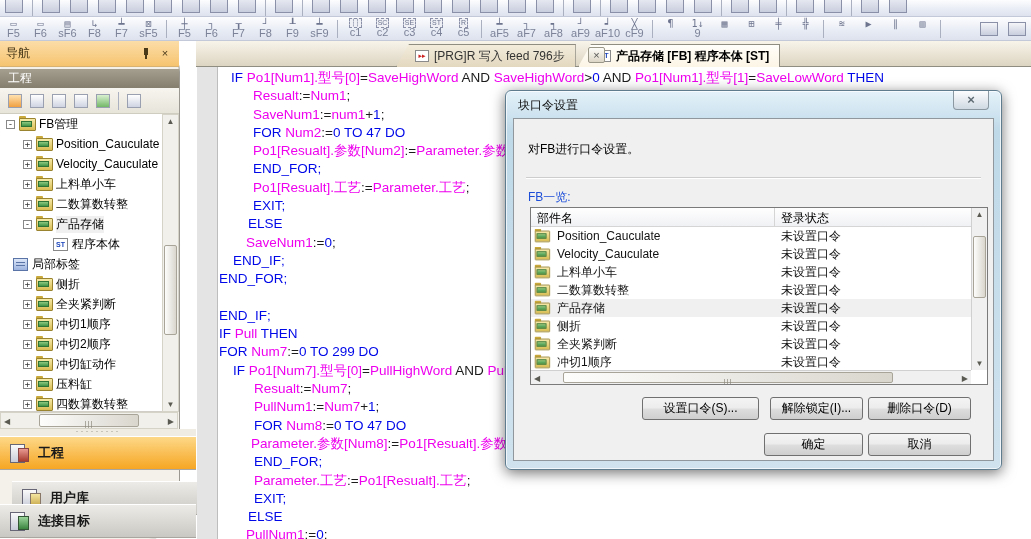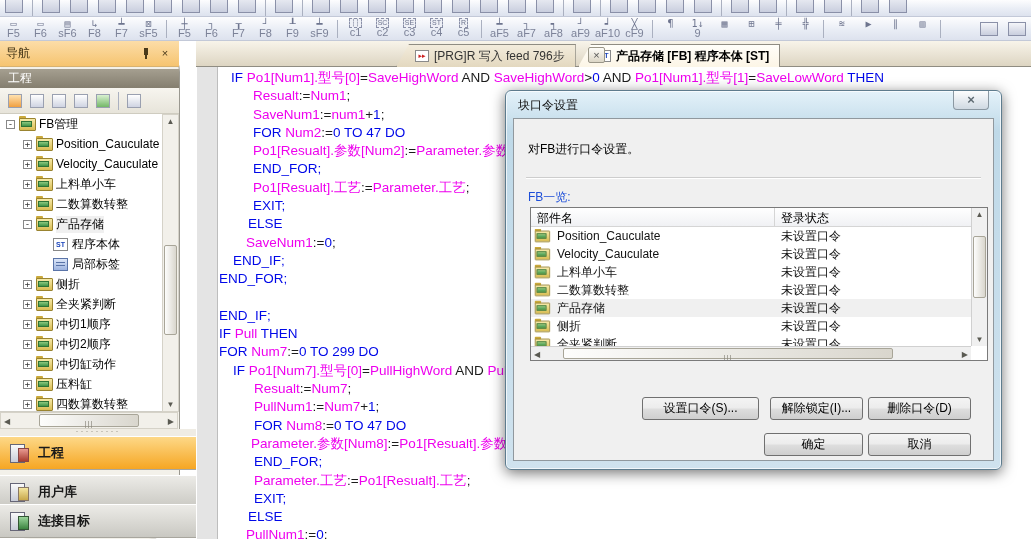--- a/index.html
+++ b/index.html
@@ -112,21 +112,21 @@
           border:1px solid #5e7c8e;box-shadow:0 3px 14px rgba(0,0,0,.55), inset 0 0 0 1px rgba(255,255,255,.7);}
   #dlgtitle{position:absolute;left:12px;top:6px;font-size:12px;color:#101010;}
   #dlgclose{position:absolute;right:12px;top:0px;width:36px;height:19px;border:1px solid #8b98a2;
             border-top:none;border-radius:0 0 4px 4px;background:linear-gradient(#fcfdfe,#cfd9e2);
             text-align:center;line-height:17px;font-size:13px;font-weight:bold;color:#5f6b73;}
   #dlgclient{position:absolute;left:7px;right:7px;top:27px;bottom:8px;background:#f0f0f0;
              border:1px solid #90989e;}
   #dlgmsg{position:absolute;left:14px;top:22px;font-size:12px;color:#000;}
   #dlgsep{position:absolute;left:12px;right:12px;top:58px;height:1px;background:#cdcdcd;box-shadow:0 1px 0 #fff;}
   #dlglabel{position:absolute;left:14px;top:70px;font-size:12px;color:#1d4ed8;}
-  #fblist{position:absolute;left:16px;top:88px;width:458px;height:154px;background:#fff;border:1px solid #7a7a7a;overflow:hidden;}
+  #fblist{position:absolute;left:16px;top:88px;width:458px;height:178px;background:#fff;border:1px solid #7a7a7a;overflow:hidden;}
   #listheader{position:absolute;left:0;top:0;right:16px;height:19px;background:linear-gradient(#ffffff,#f0f1f4);
               border-bottom:1px solid #d5d5d5;display:flex;font-size:12px;color:#000;}
   .hcol{padding:2px 6px;border-right:1px solid #d5d5d5;}
   #listrows{position:absolute;left:0;top:19px;right:16px;bottom:14px;overflow:hidden;}
   .lrow{height:18px;display:flex;align-items:center;font-size:12px;white-space:nowrap;}
   .lrow .fold{transform:scale(.9);margin-left:3px;}
   .lcol1{width:244px;overflow:hidden;}
   .lcol2{padding-left:6px;}
   #listvsb{position:absolute;right:0;top:0;width:16px;bottom:14px;background:#f0f0f0;border-left:1px solid #d0d0d0;}
   #listhsb{position:absolute;left:0;right:16px;bottom:0;height:14px;background:#f0f0f0;border-top:1px solid #d0d0d0;}
@@ -394,21 +394,21 @@
           <span class="fold">
             <span class="inner"></span>
           </span>
           <span class="sel-bg">产品存储</span>
         </div>
         <div class="titem" style="padding-left: 40px;">
           <span class="exp none"></span>
           <span class="sticon">ST</span>
           <span>程序本体</span>
         </div>
-        <div class="titem" style="padding-left: 40px;">
+        <div class="titem" style="">
           <span class="exp none"></span>
           <span class="tagicon"></span>
           <span>局部标签</span>
         </div>
         <div class="titem" style="padding-left: 23px;">
           <span class="exp">+</span>
           <span class="fold">
             <span class="inner"></span>
           </span>
           <span>侧折</span>
@@ -466,21 +466,21 @@
       <div class="sbarrow" style="left:3px;top:4px;">◀</div>
       <div class="sbthumb" style="top:1px;bottom:1px;left:38px;width:100px;text-align:center;"><span class="grip">|||</span></div>
       <div class="sbarrow" style="right:3px;top:4px;">▶</div>
     </div>
 
     <div id="splitter">·········</div>
     <div class="panelbtn active" style="bottom:69px;">
       <span class="picon"></span>
       <span>工程</span>
     </div>
-    <div class="panelbtn" style="bottom:30px;">
+    <div class="panelbtn" style="bottom:24px;margin-left:12px;">
       <span class="picon book"></span>
       <span>用户库</span>
     </div>
     <div class="panelbtn" style="bottom:1px;">
       <span class="picon net"></span>
       <span>连接目标</span>
     </div>
   </div>
 
   <div id="editor">

